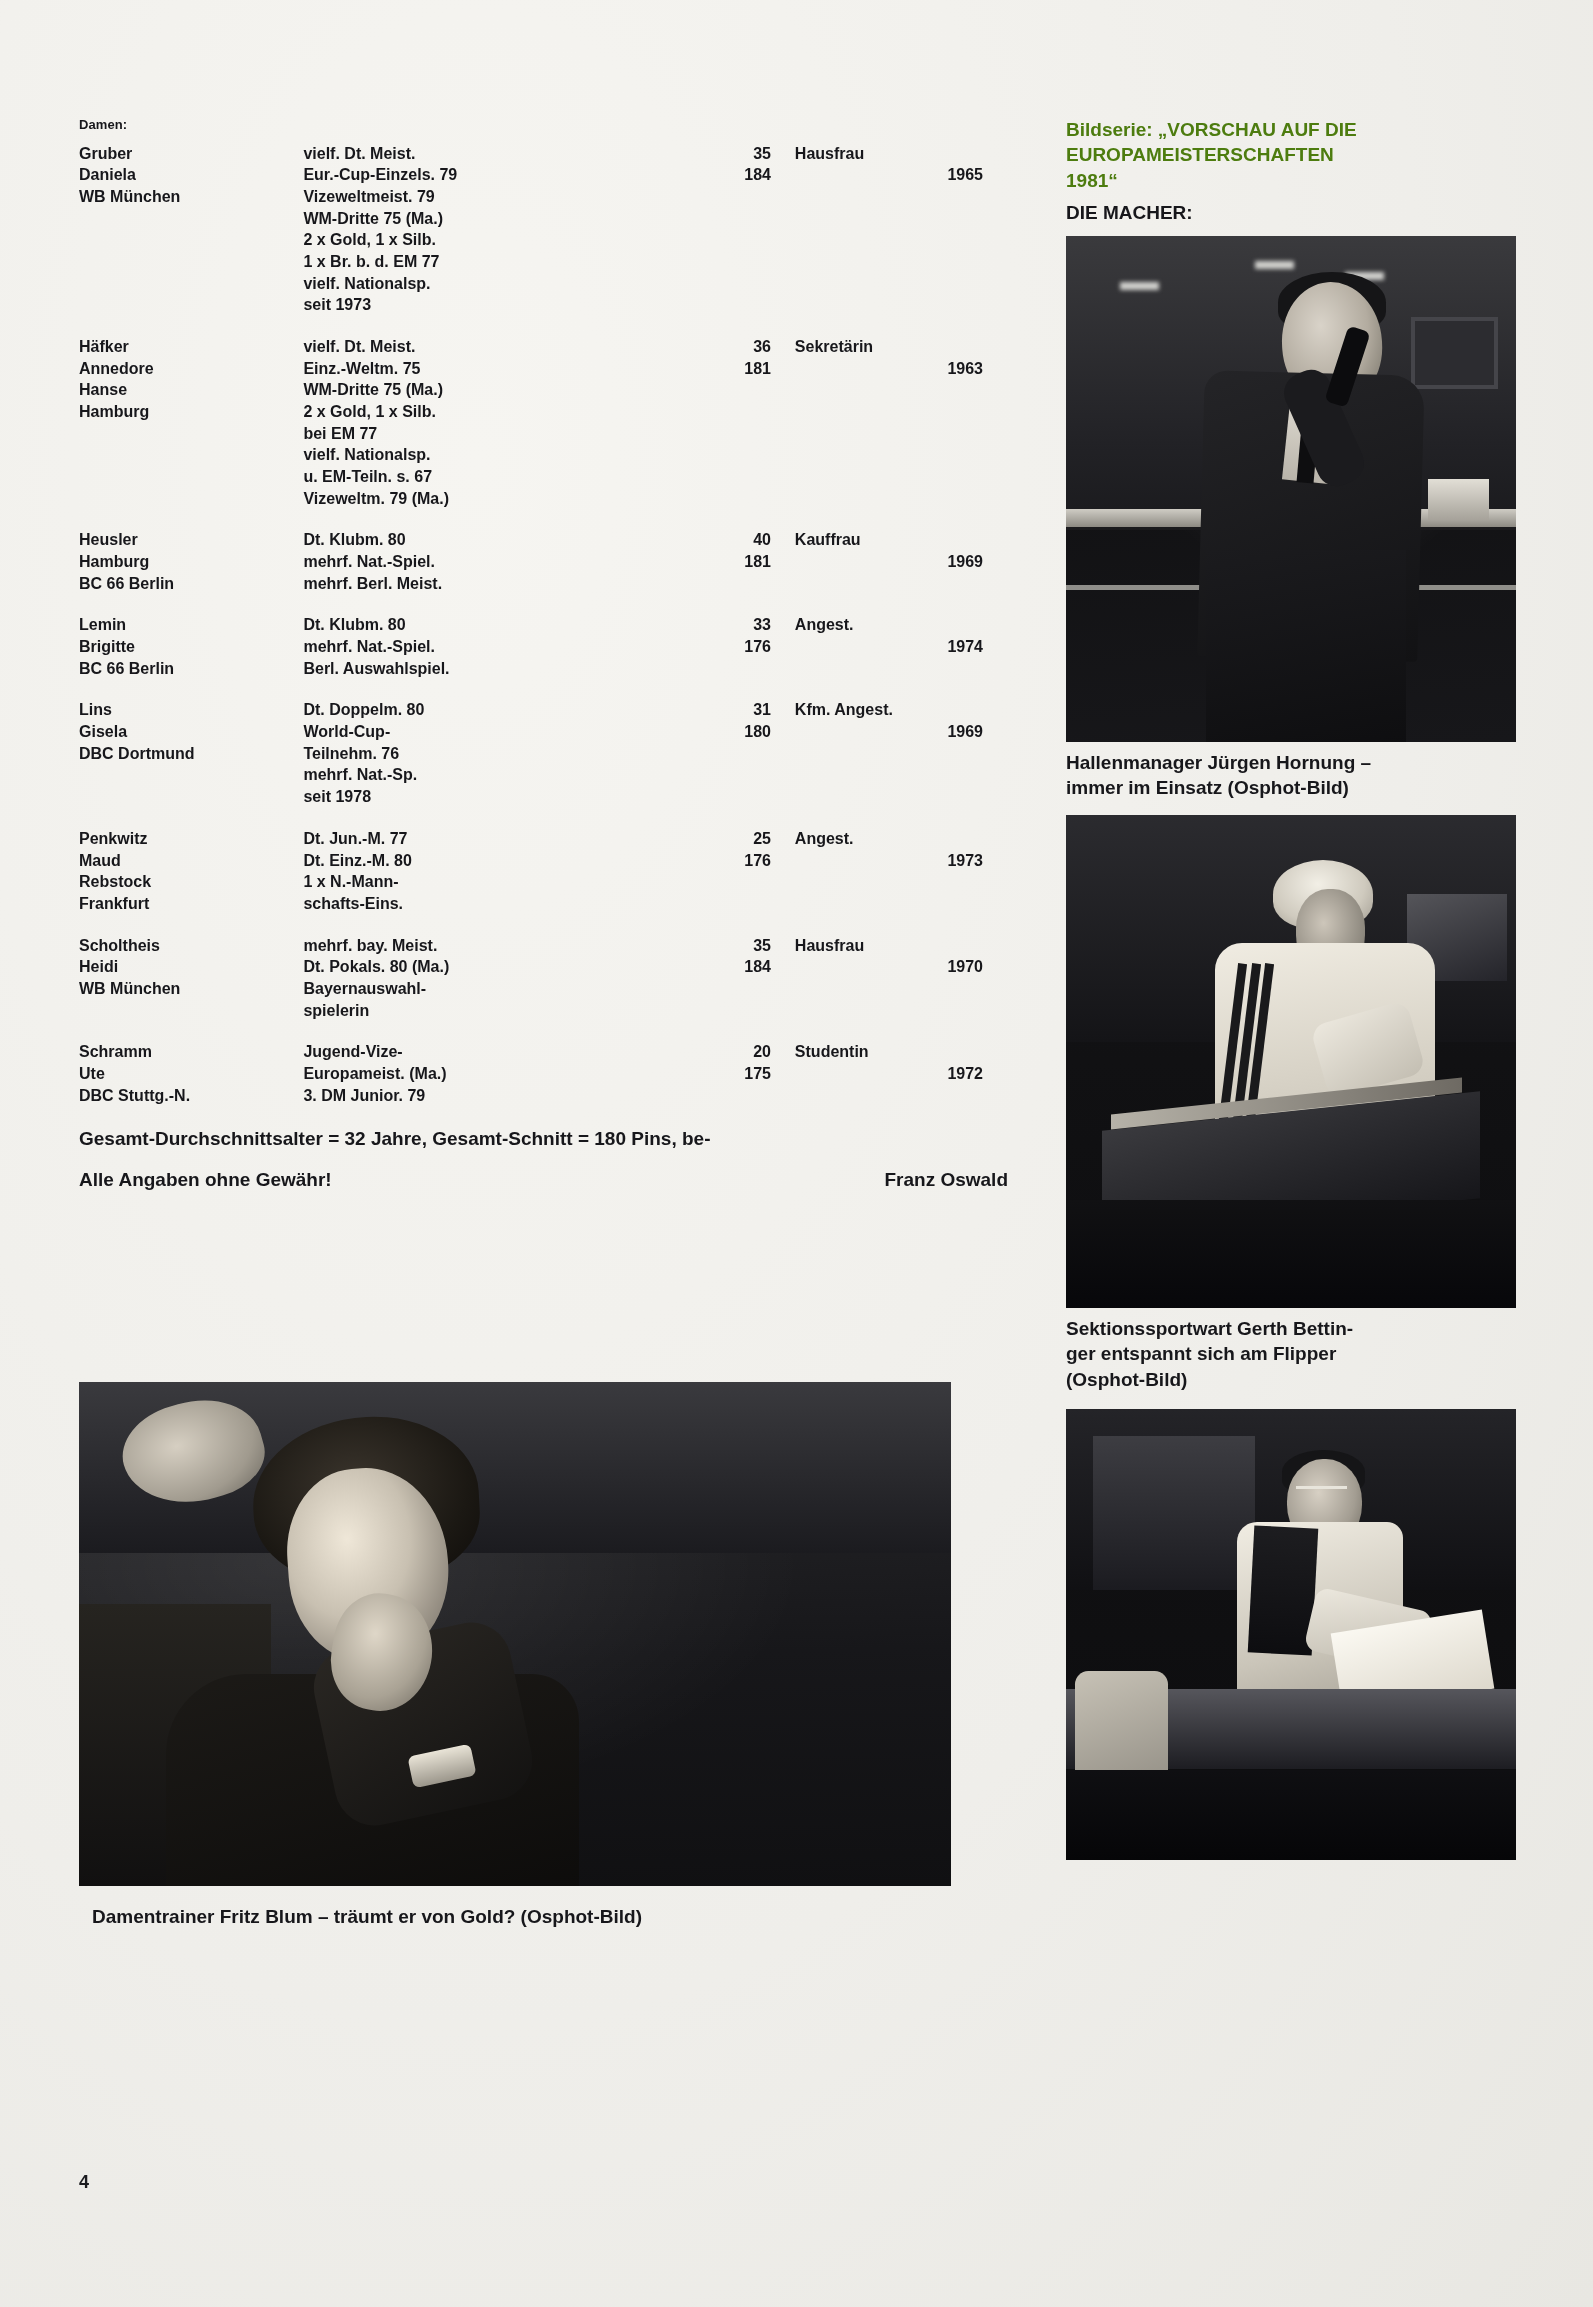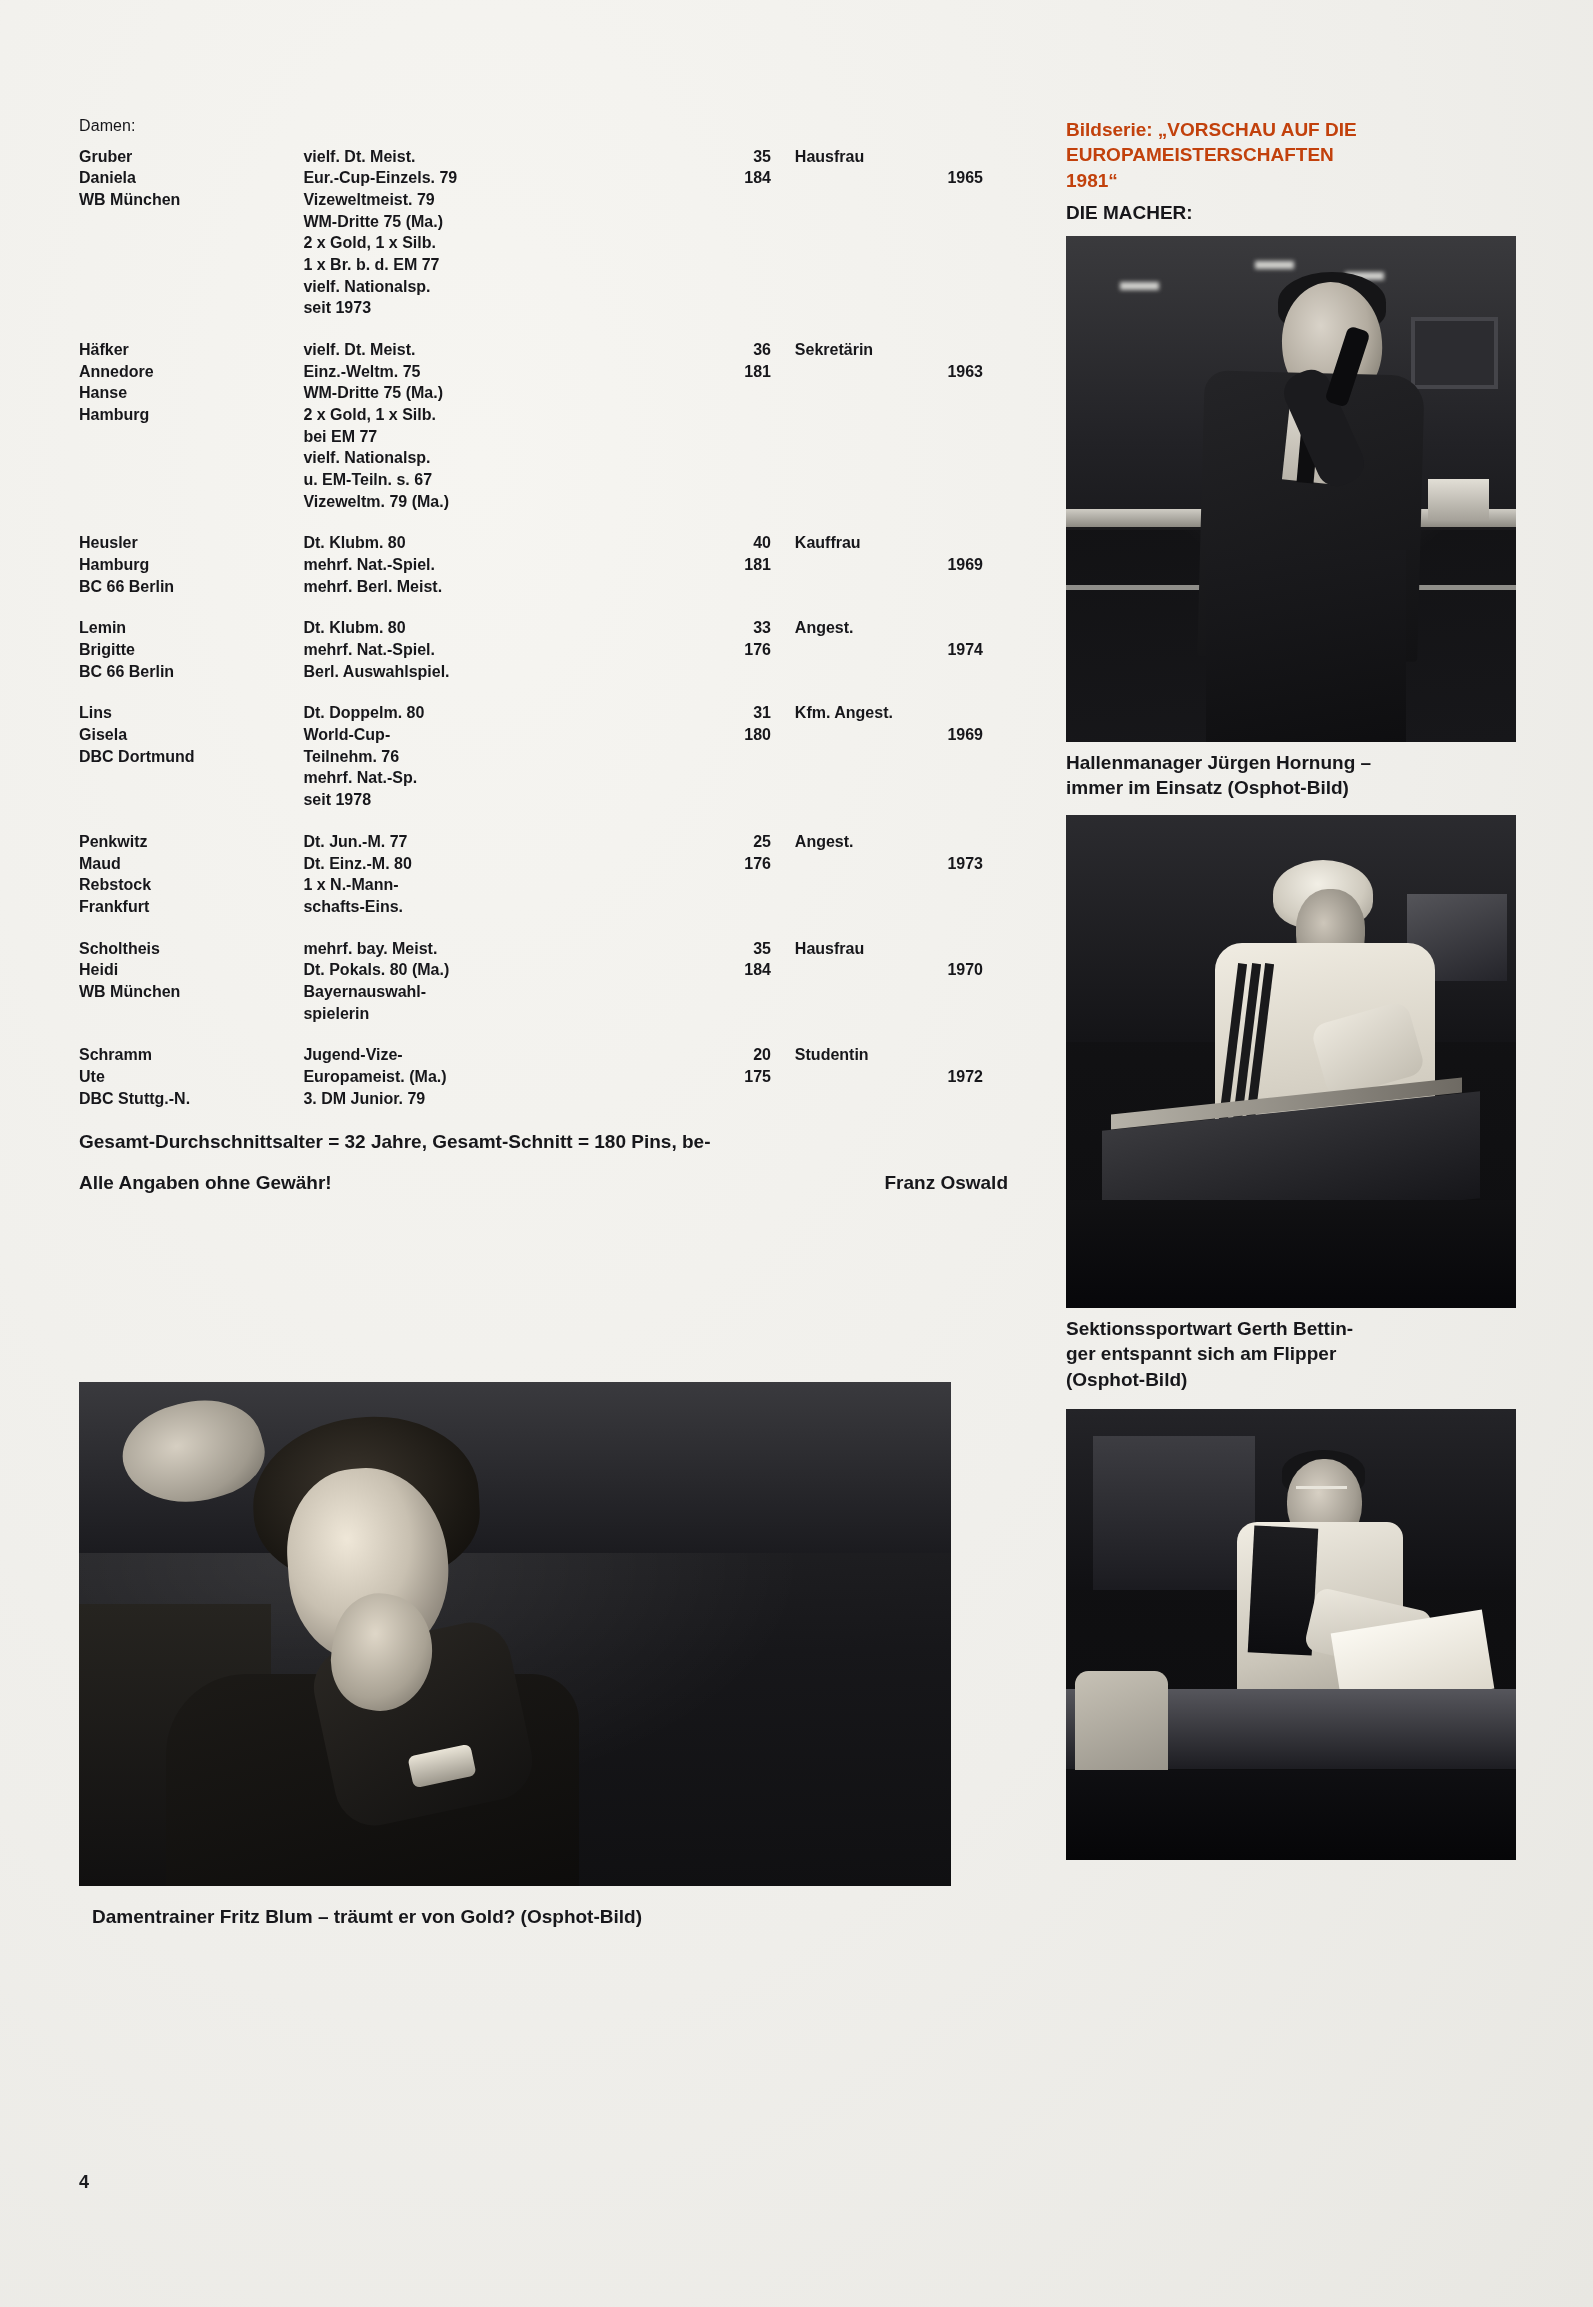--- a/index.html
+++ b/index.html
@@ -34,22 +34,22 @@
   }
 
   
   .left-col {
     position: absolute;
     left: 0;
     top: 0;
     width: 939px;
   }
   .sec-title {
-    font-size: 16px;
-    font-weight: normal;
+    font-size: 13px;
+    font-weight: bold;
     color: #16161a;
     letter-spacing: 0.1px;
     margin-bottom: 10.7px;
   }
   table.roster {
     border-collapse: collapse;
     width: 932px;
     font-size: 16px;
     font-weight: bold;
     color: #17171b;
@@ -128,21 +128,21 @@
   
   .right-col {
     position: absolute;
     left: 987px;
     top: 0;
     width: 451px;
   }
   .rt-title {
     font-size: 19px;
     font-weight: bold;
-    color: #c2410c;
+    color: #4d7c0f;
     line-height: 1.33;
   }
   .rt-sub {
     font-size: 19px;
     font-weight: bold;
     color: #17171b;
     margin-top: 9.3px;
   }
   .ph1 { margin-top: 12px; width: 450px; height: 506px; }
   .ph2 { margin-top: 14.6px; width: 450px; height: 493px; }

